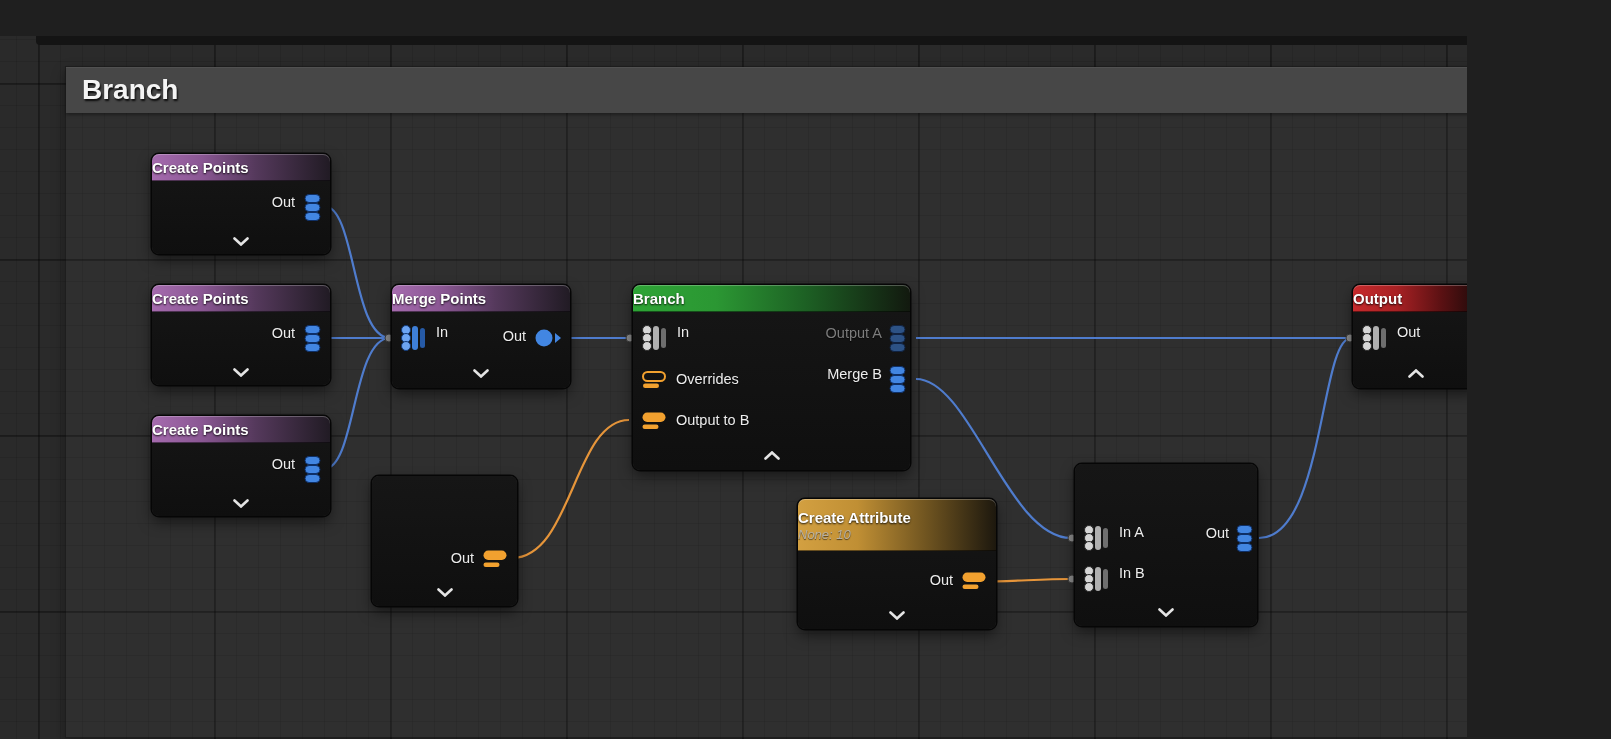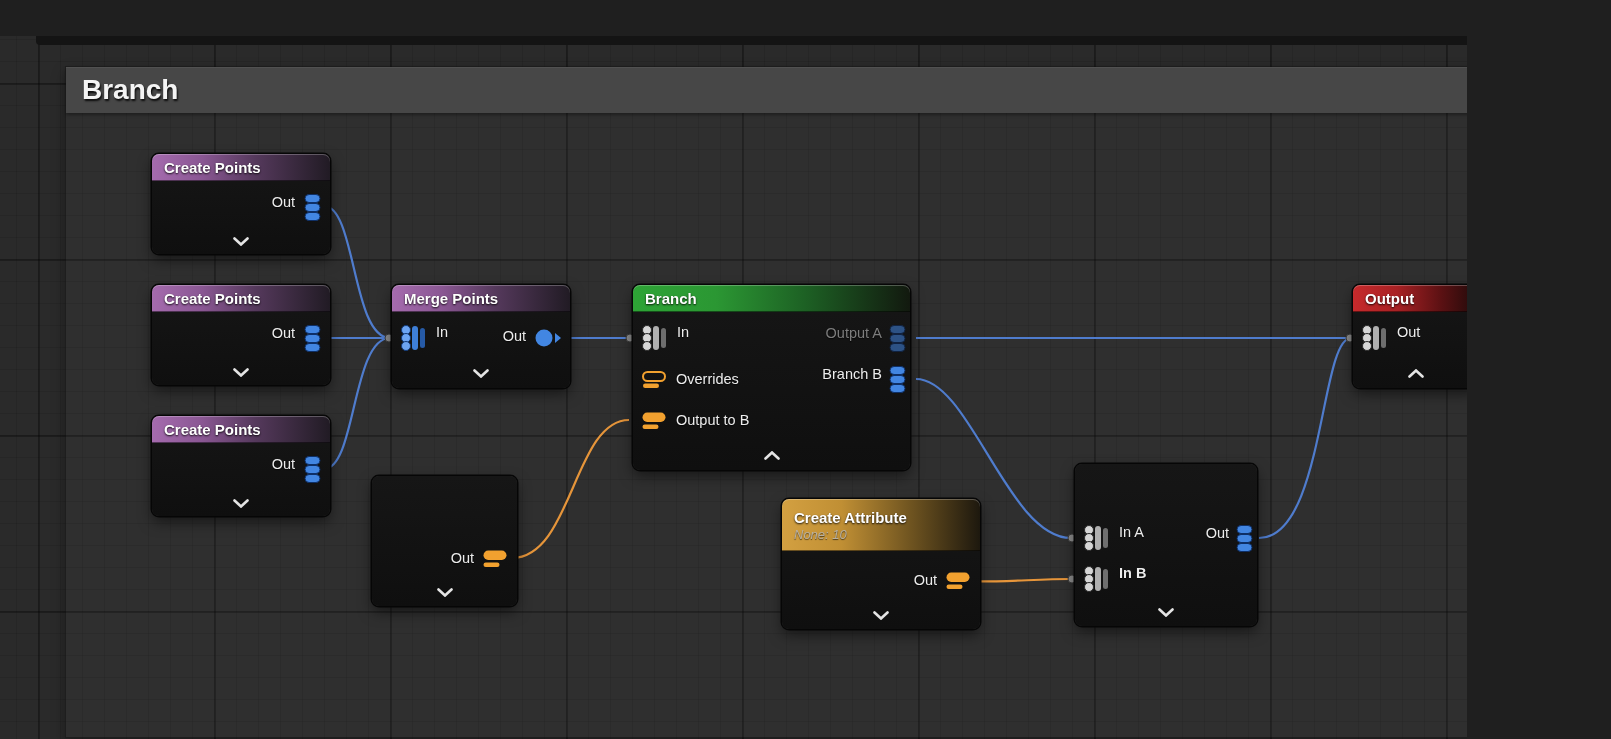--- a/index.html
+++ b/index.html
@@ -33,21 +33,21 @@
 
   
   #wires{position:absolute;left:0;top:0;z-index:3;pointer-events:none;}
   .wire-blue{stroke:#4f7ccd;stroke-width:2.2;fill:none;}
   .wire-orange{stroke:#e6953a;stroke-width:2.2;fill:none;}
   .stub{fill:#8d8d8d;stroke:#3a3a3a;stroke-width:1;}
 
   
   .node{position:absolute;background:linear-gradient(#161616,#0f0f0f);border-radius:7px;z-index:4;
     box-shadow:0 0 0 1.5px #060606, 0 6px 14px rgba(0,0,0,.5);}
-  .hdr{height:27px;border-radius:7px 7px 0 0;display:flex;align-items:center;padding:0 12px;
+  .hdr{height:27px;border-radius:7px 7px 0 0;display:flex;align-items:center;padding:0 0;
     box-shadow:inset 0 1px 0 rgba(255,255,255,.25), inset 0 -1px 0 rgba(0,0,0,.5);}
   .hdr.tall{height:52px;flex-direction:column;align-items:flex-start;justify-content:center;gap:3px;}
   .hdr-purple{background:linear-gradient(to right,#a56bae 0%,#8a5793 28%,#55395c 58%,#211b24 100%);}
   .hdr-green {background:linear-gradient(to right,#2ea436 0%,#2b9733 30%,#1d6124 62%,#12190f 100%);}
   .hdr-gold  {background:linear-gradient(to right,#d3a041 0%,#c08f34 30%,#6f5420 65%,#1d180e 100%);}
   .hdr-silver{background:linear-gradient(to right,#bdbdbd 0%,#a5a5a5 25%,#656565 62%,#2d2d2d 100%);}
   .hdr-red   {background:linear-gradient(to right,#c62a2c 0%,#a82124 35%,#5c1113 70%,#1f0a0a 100%);}
   .title{font-weight:700;font-size:15px;color:#fff;text-shadow:0 1px 2px rgba(0,0,0,.9);line-height:1;}
   .subtitle{font-style:italic;font-size:13px;line-height:1;text-shadow:0 1px 1px rgba(0,0,0,.6);}
   .sub-gold{color:#b8b0a0;}
@@ -247,21 +247,21 @@
       <div class="grp">
         <span class="pin">
           <svg width="25" height="17" viewBox="0 0 25 17">
             <rect x="1" y="1" width="22" height="9" rx="4.5" fill="none" stroke="#f2a12f" stroke-width="2"></rect>
             <rect x="1" y="12.5" width="16" height="4.5" rx="2.2" fill="#f2a12f"></rect>
           </svg>
         </span>
         <span class="lbl">Overrides</span>
       </div>
       <div class="grp right edge">
-        <span class="lbl">Branch B</span>
+        <span class="lbl">Merge B</span>
         <span class="pin">
           <svg width="17" height="27" viewBox="0 0 17 27">
               <g fill="#4286e2" stroke="#0e2f66" stroke-width="1">
             <rect x="1" y="0.5" width="15" height="8" rx="4"></rect>
                 <rect x="1" y="9.5" width="15" height="8" rx="4"></rect>
                 <rect x="1" y="18.5" width="15" height="8" rx="4"></rect>
               </g>
             </svg>
         </span>
       </div>
@@ -296,21 +296,21 @@
         </span>
       </div>
     </div>
     <div class="chev" style="top:112px;">
       <svg width="16" height="9">
           <path d="M1.5 1.5 L8 7.5 L14.5 1.5" stroke="#e4e4e4" stroke-width="2.6" fill="none" stroke-linecap="round"></path>
         </svg>
     </div>
   </div>
 
-  <div class="node" style="left:782px;top:463px;width:198px;height:130px;">
+  <div class="node" style="left:798px;top:463px;width:198px;height:130px;">
     <div class="hdr hdr-gold tall">
       <span class="title">Create Attribute</span>
       <span class="subtitle sub-gold">None: 10</span>
     </div>
     <div class="row" style="top:67px;">
       <div class="grp right">
         <span class="lbl">Out</span>
         <span class="pin">
           <svg width="25" height="17" viewBox="0 0 25 17">
             <rect x="0.5" y="0.5" width="23" height="9.5" rx="4.7" fill="#f2a12f"></rect>
@@ -348,21 +348,21 @@
           <svg width="17" height="27" viewBox="0 0 17 27">
               <g fill="#4286e2" stroke="#0e2f66" stroke-width="1">
             <rect x="1" y="0.5" width="15" height="8" rx="4"></rect>
                 <rect x="1" y="9.5" width="15" height="8" rx="4"></rect>
                 <rect x="1" y="18.5" width="15" height="8" rx="4"></rect>
               </g>
             </svg>
         </span>
       </div>
     </div>
-    <div class="row" style="top:101px;font-weight:bold;">
+    <div class="row" style="top:101px;">
       <div class="grp">
         <span class="pin">
           <svg width="26" height="28" viewBox="0 0 26 28">
             <g fill="#d6d6d6" stroke="#2b2b2b" stroke-width="1">
                 <circle cx="5" cy="6" r="4.5"></circle>
                 <circle cx="5" cy="14" r="4.5"></circle>
                 <circle cx="5" cy="22" r="4.5"></circle>
               </g>
             <rect x="11" y="2" width="6" height="24" rx="3" fill="#b0b0b0"></rect>
             <rect x="19" y="4" width="5" height="20" rx="2.5" fill="#6e6e6e"></rect>

